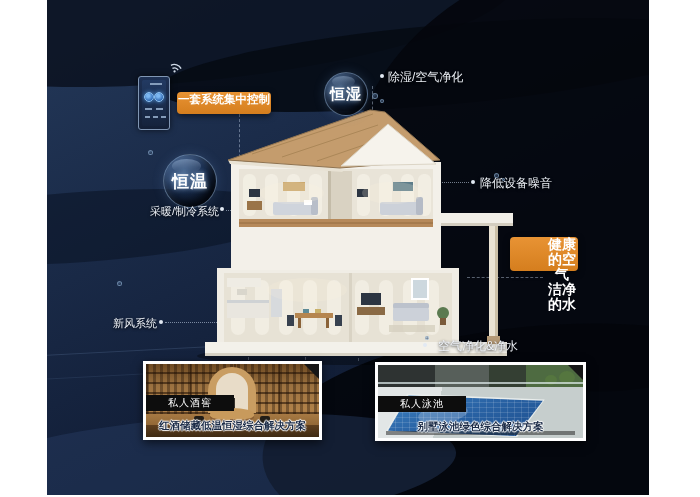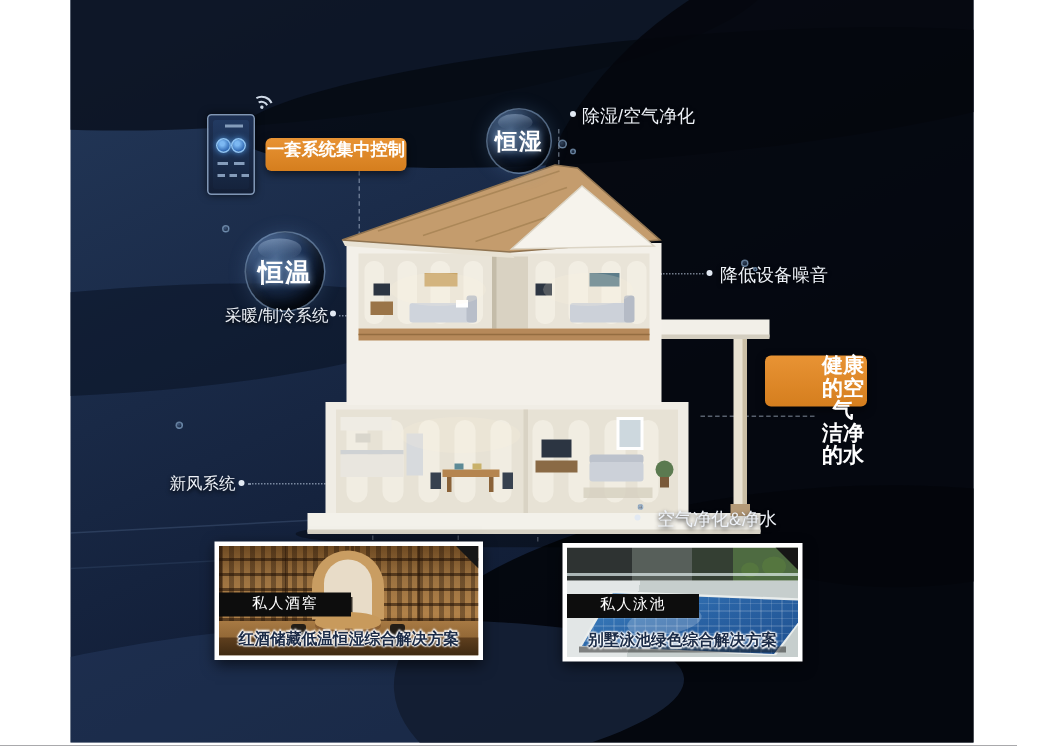--- a/index.html
+++ b/index.html
@@ -286,21 +286,21 @@
         <div class="wine-table"></div>
         <div class="wine-ped"></div>
         <div class="wine-stool" style="left:48px; top:52px;"></div>
         <div class="wine-stool" style="left:114px; top:52px;"></div>
         <div class="photo-tag">私人酒窖</div>
         <div class="photo-caption">红酒储藏低温恒湿综合解决方案</div>
         <div class="fold"></div>
       </div>
     </div>
 
-    <div class="photo" style="left:328px; top:362px; width:160px; height:79px;">
+    <div class="photo" style="left:328px; top:362px; width:211px; height:79px;">
       <div class="photo-inner">
         <div class="pool-deck"></div>
         <div class="pool-top"></div>
         <div class="pool-bush" style="right:8px; top:6px; width:16px; height:13px;"></div>
         <div class="pool-bush" style="right:26px; top:10px; width:12px; height:10px;"></div>
         <div class="pool-rail"></div>
         <div class="pool-rim"></div>
         <div class="pool-water"></div>
         <div class="pool-glow"></div>
         <div class="caption-band"></div>

